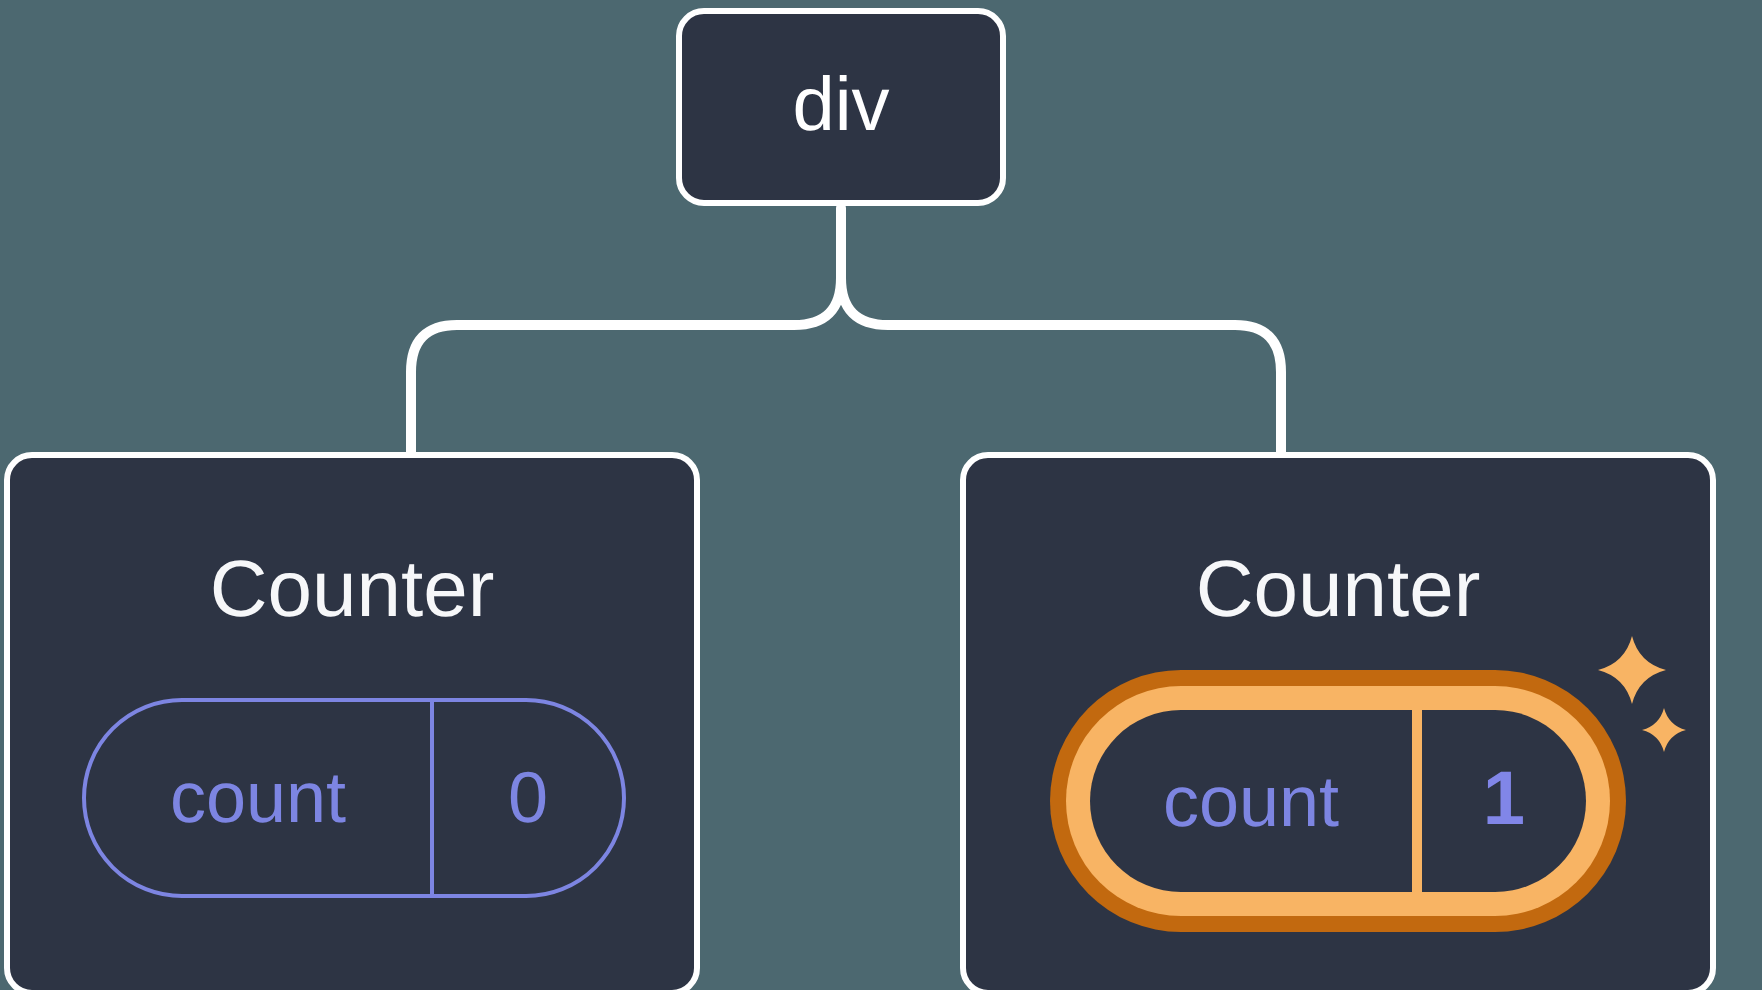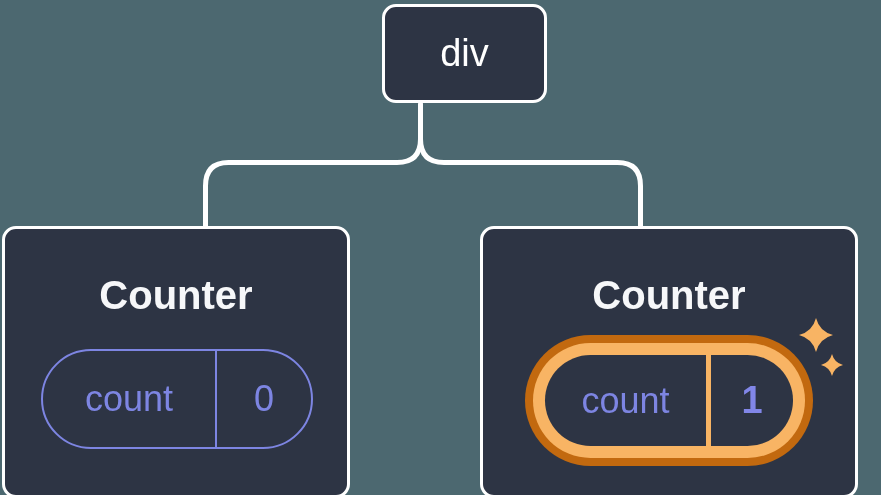--- a/index.html
+++ b/index.html
@@ -25,32 +25,31 @@
   }
   .root-node {
     left: 338px; top: 4px;
     width: 165px; height: 99px;
     display: flex;
     align-items: center;
     justify-content: center;
     color: #ffffff;
     font-size: 38px;
     font-weight: 500;
-    margin-left: 44px;
   }
   .counter-card-left  { left: 2px;   top: 226px; width: 348px; height: 272px; }
   .counter-card-right { left: 480px; top: 226px; width: 378px; height: 272px; }
   .card-title {
     position: absolute;
     left: 0; right: 0;
     top: 44px;
     text-align: center;
     color: #f6f7f9;
     font-size: 40px;
-    font-weight: 700;
+    font-weight: 400;
   }
   
   .state-pill {
     position: absolute;
     left: 36px; top: 120px;
     width: 272px; height: 100px;
     border: 2px solid #7d85e2;
     border-radius: 999px;
     box-sizing: border-box;
     display: flex;

